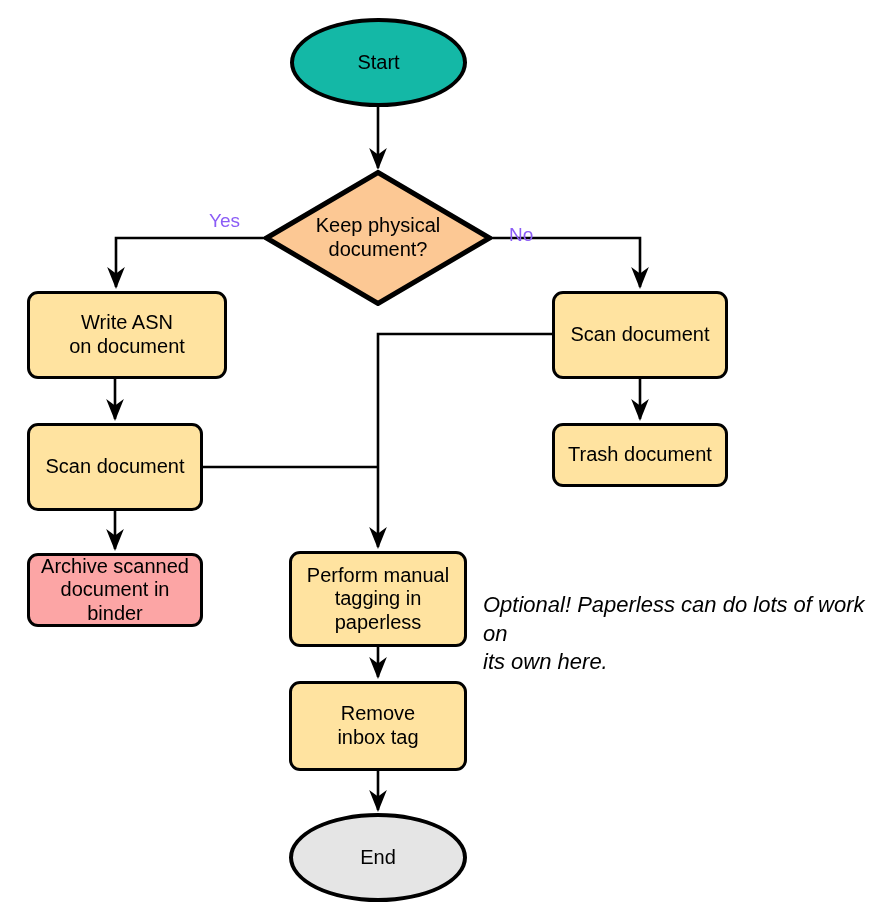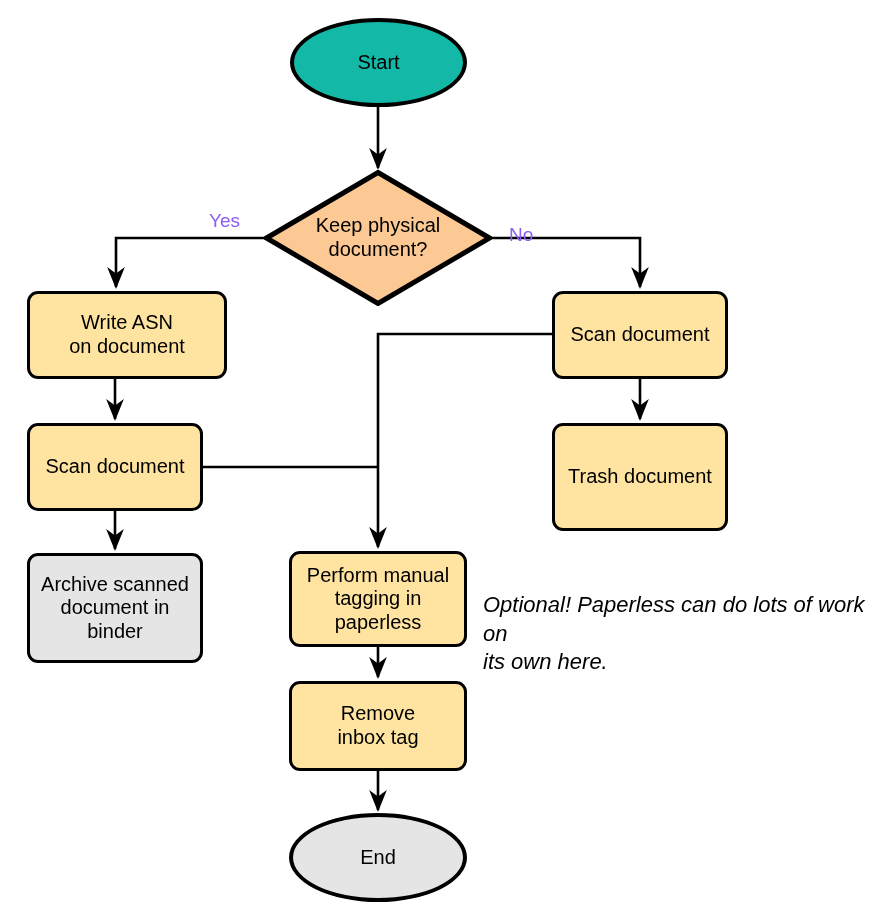--- a/index.html
+++ b/index.html
@@ -137,31 +137,31 @@
 
   <div class="node node-process" style="left:27px; top:291px; width:200px; height:88px; background:#ffe3a0;">
     <span>Write ASN
 on document</span>
   </div>
 
   <div class="node node-process" style="left:27px; top:423px; width:176px; height:88px; background:#ffe3a0;">
     <span>Scan document</span>
   </div>
 
-  <div class="node node-process" style="left:27px; top:553px; width:176px; height:110px; background:#e5e5e5;">
+  <div class="node node-process" style="left:27px; top:553px; width:176px; height:74px; background:#fca5a5;">
     <span>Archive scanned
 document in
 binder</span>
   </div>
 
   <div class="node node-process" style="left:552px; top:291px; width:176px; height:88px; background:#ffe3a0;">
     <span>Scan document</span>
   </div>
 
-  <div class="node node-process" style="left:552px; top:423px; width:176px; height:108px; background:#ffe3a0;">
+  <div class="node node-process" style="left:552px; top:423px; width:176px; height:64px; background:#ffe3a0;">
     <span>Trash document</span>
   </div>
 
   <div class="node node-process" style="left:289px; top:681px; width:178px; height:90px; background:#ffe3a0;">
     <span>Remove
 inbox tag</span>
   </div>
 
   <div class="node node-process" style="left:289px; top:551px; width:178px; height:96px; background:#ffe3a0;">
     <span>Perform manual

